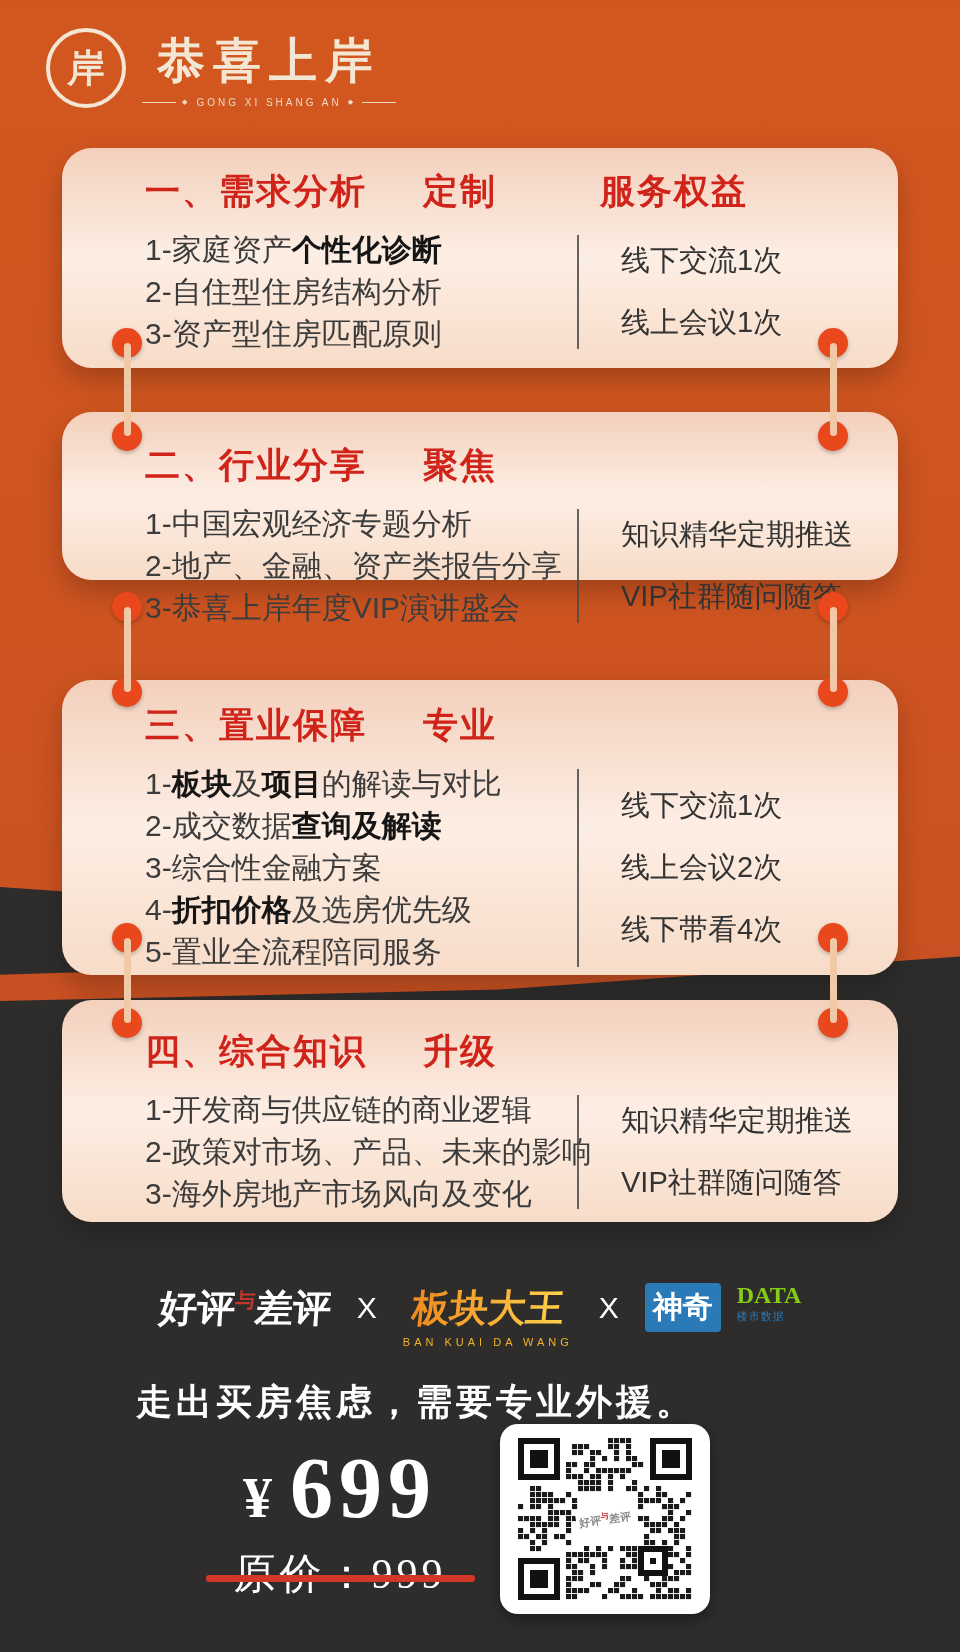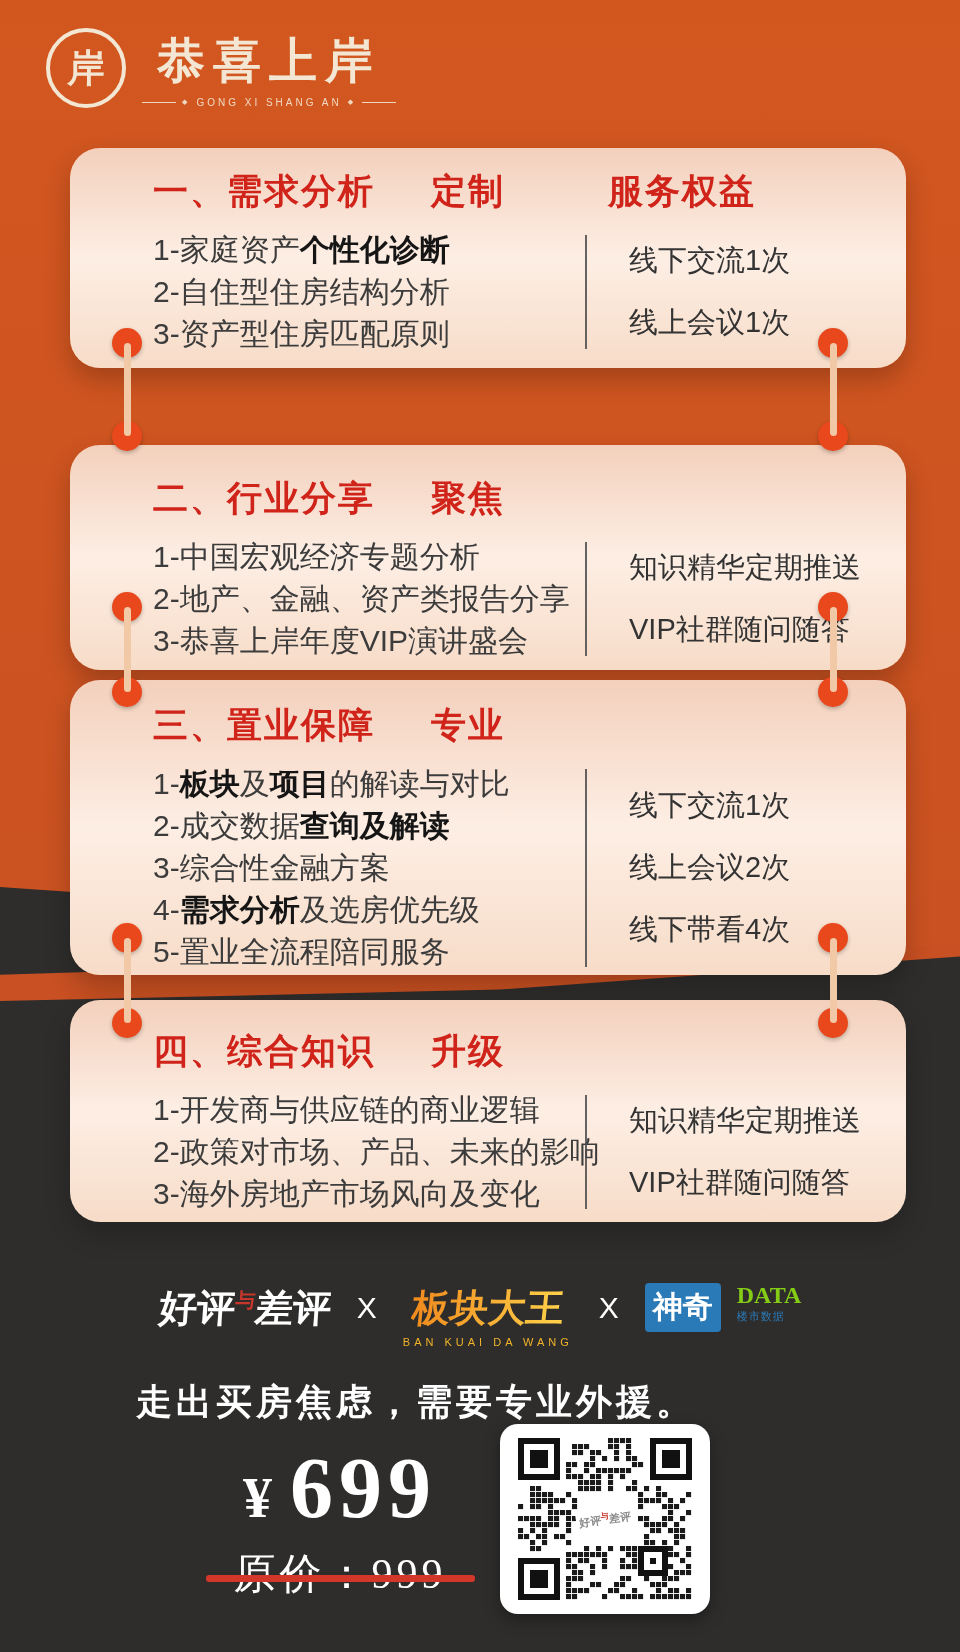--- a/index.html
+++ b/index.html
@@ -16,21 +16,21 @@
   .logo{position:absolute;left:46px;top:28px;display:flex;align-items:center;gap:16px;color:#f3e6d2;}
   .logo-circle{width:72px;height:72px;border:4px solid #f3e6d2;border-radius:50%;
     display:flex;align-items:center;justify-content:center;font-size:38px;font-weight:700;}
   .logo-text{display:flex;flex-direction:column;align-items:center;}
   .logo-title{font-size:48px;font-weight:700;letter-spacing:8px;}
   .logo-sub{margin-top:4px;font-size:10px;letter-spacing:3px;display:flex;align-items:center;gap:6px;opacity:.9;}
   .logo-sub .dash{display:inline-block;width:34px;height:1px;background:#f3e6d2;}
   .logo-sub .dia{font-size:7px;}
 
   
-  .card{position:absolute;left:70px;width:836px;border-radius:30px;
+  .card{position:absolute;left:62px;width:836px;border-radius:30px;
     background:linear-gradient(180deg,#f3d0bc 0%,#fdeee4 50%,#f7dcc8 100%);
     box-shadow:0 12px 26px rgba(0,0,0,.22);}
   .card-inner{padding:20px 36px 20px 83px;position:relative;height:100%;box-sizing:border-box;}
   .title-row{display:flex;gap:56px;align-items:baseline;}
   .card-title,.card-tag,.right-title{color:#d0231a;font-weight:800;font-size:35px;letter-spacing:2px;}
   .right-title{position:absolute;left:538px;top:20px;}
   .content{display:flex;margin-top:14px;}
   .items{width:432px;display:flex;flex-direction:column;justify-content:center;}
   .item{font-size:30px;line-height:42px;color:#3c3c3c;white-space:nowrap;}
   .item b{color:#151515;font-weight:800;}
@@ -115,21 +115,21 @@
               <div class="item"><span>3-资产型住房匹配原则</span></div>
             </div>
             <div class="divider"></div>
             <div class="benefits">
               <div class="benefit">线下交流1次</div>
               <div class="benefit">线上会议1次</div>
             </div>
           </div>
         </div>
       </div>
-      <div class="card" style="top: 412px; height: 225px; margin-top: 33px;">
+      <div class="card" style="top: 412px; height: 168px;">
         <div class="card-inner" style="padding-top: 30px;">
           <div class="title-row">
             <span class="card-title">二、行业分享</span>
             <span class="card-tag">聚焦</span>
           </div>
           <div class="content">
             <div class="items">
               <div class="item"><span>1-中国宏观经济专题分析</span></div>
               <div class="item"><span>2-地产、金融、资产类报告分享</span></div>
               <div class="item"><span>3-恭喜上岸年度VIP演讲盛会</span></div>
@@ -146,21 +146,21 @@
         <div class="card-inner" style="padding-top: 22px;">
           <div class="title-row">
             <span class="card-title">三、置业保障</span>
             <span class="card-tag">专业</span>
           </div>
           <div class="content">
             <div class="items">
               <div class="item"><span>1-</span><b>板块</b><span>及</span><b>项目</b><span>的解读与对比</span></div>
               <div class="item"><span>2-成交数据</span><b>查询及解读</b></div>
               <div class="item"><span>3-综合性金融方案</span></div>
-              <div class="item"><span>4-</span><b>需求分析</b><span>及选房优先级</span></div>
+              <div class="item"><span>4-</span><b>折扣价格</b><span>及选房优先级</span></div>
               <div class="item"><span>5-置业全流程陪同服务</span></div>
             </div>
             <div class="divider"></div>
             <div class="benefits">
               <div class="benefit">线下交流1次</div>
               <div class="benefit">线上会议2次</div>
               <div class="benefit">线下带看4次</div>
             </div>
           </div>
         </div>

